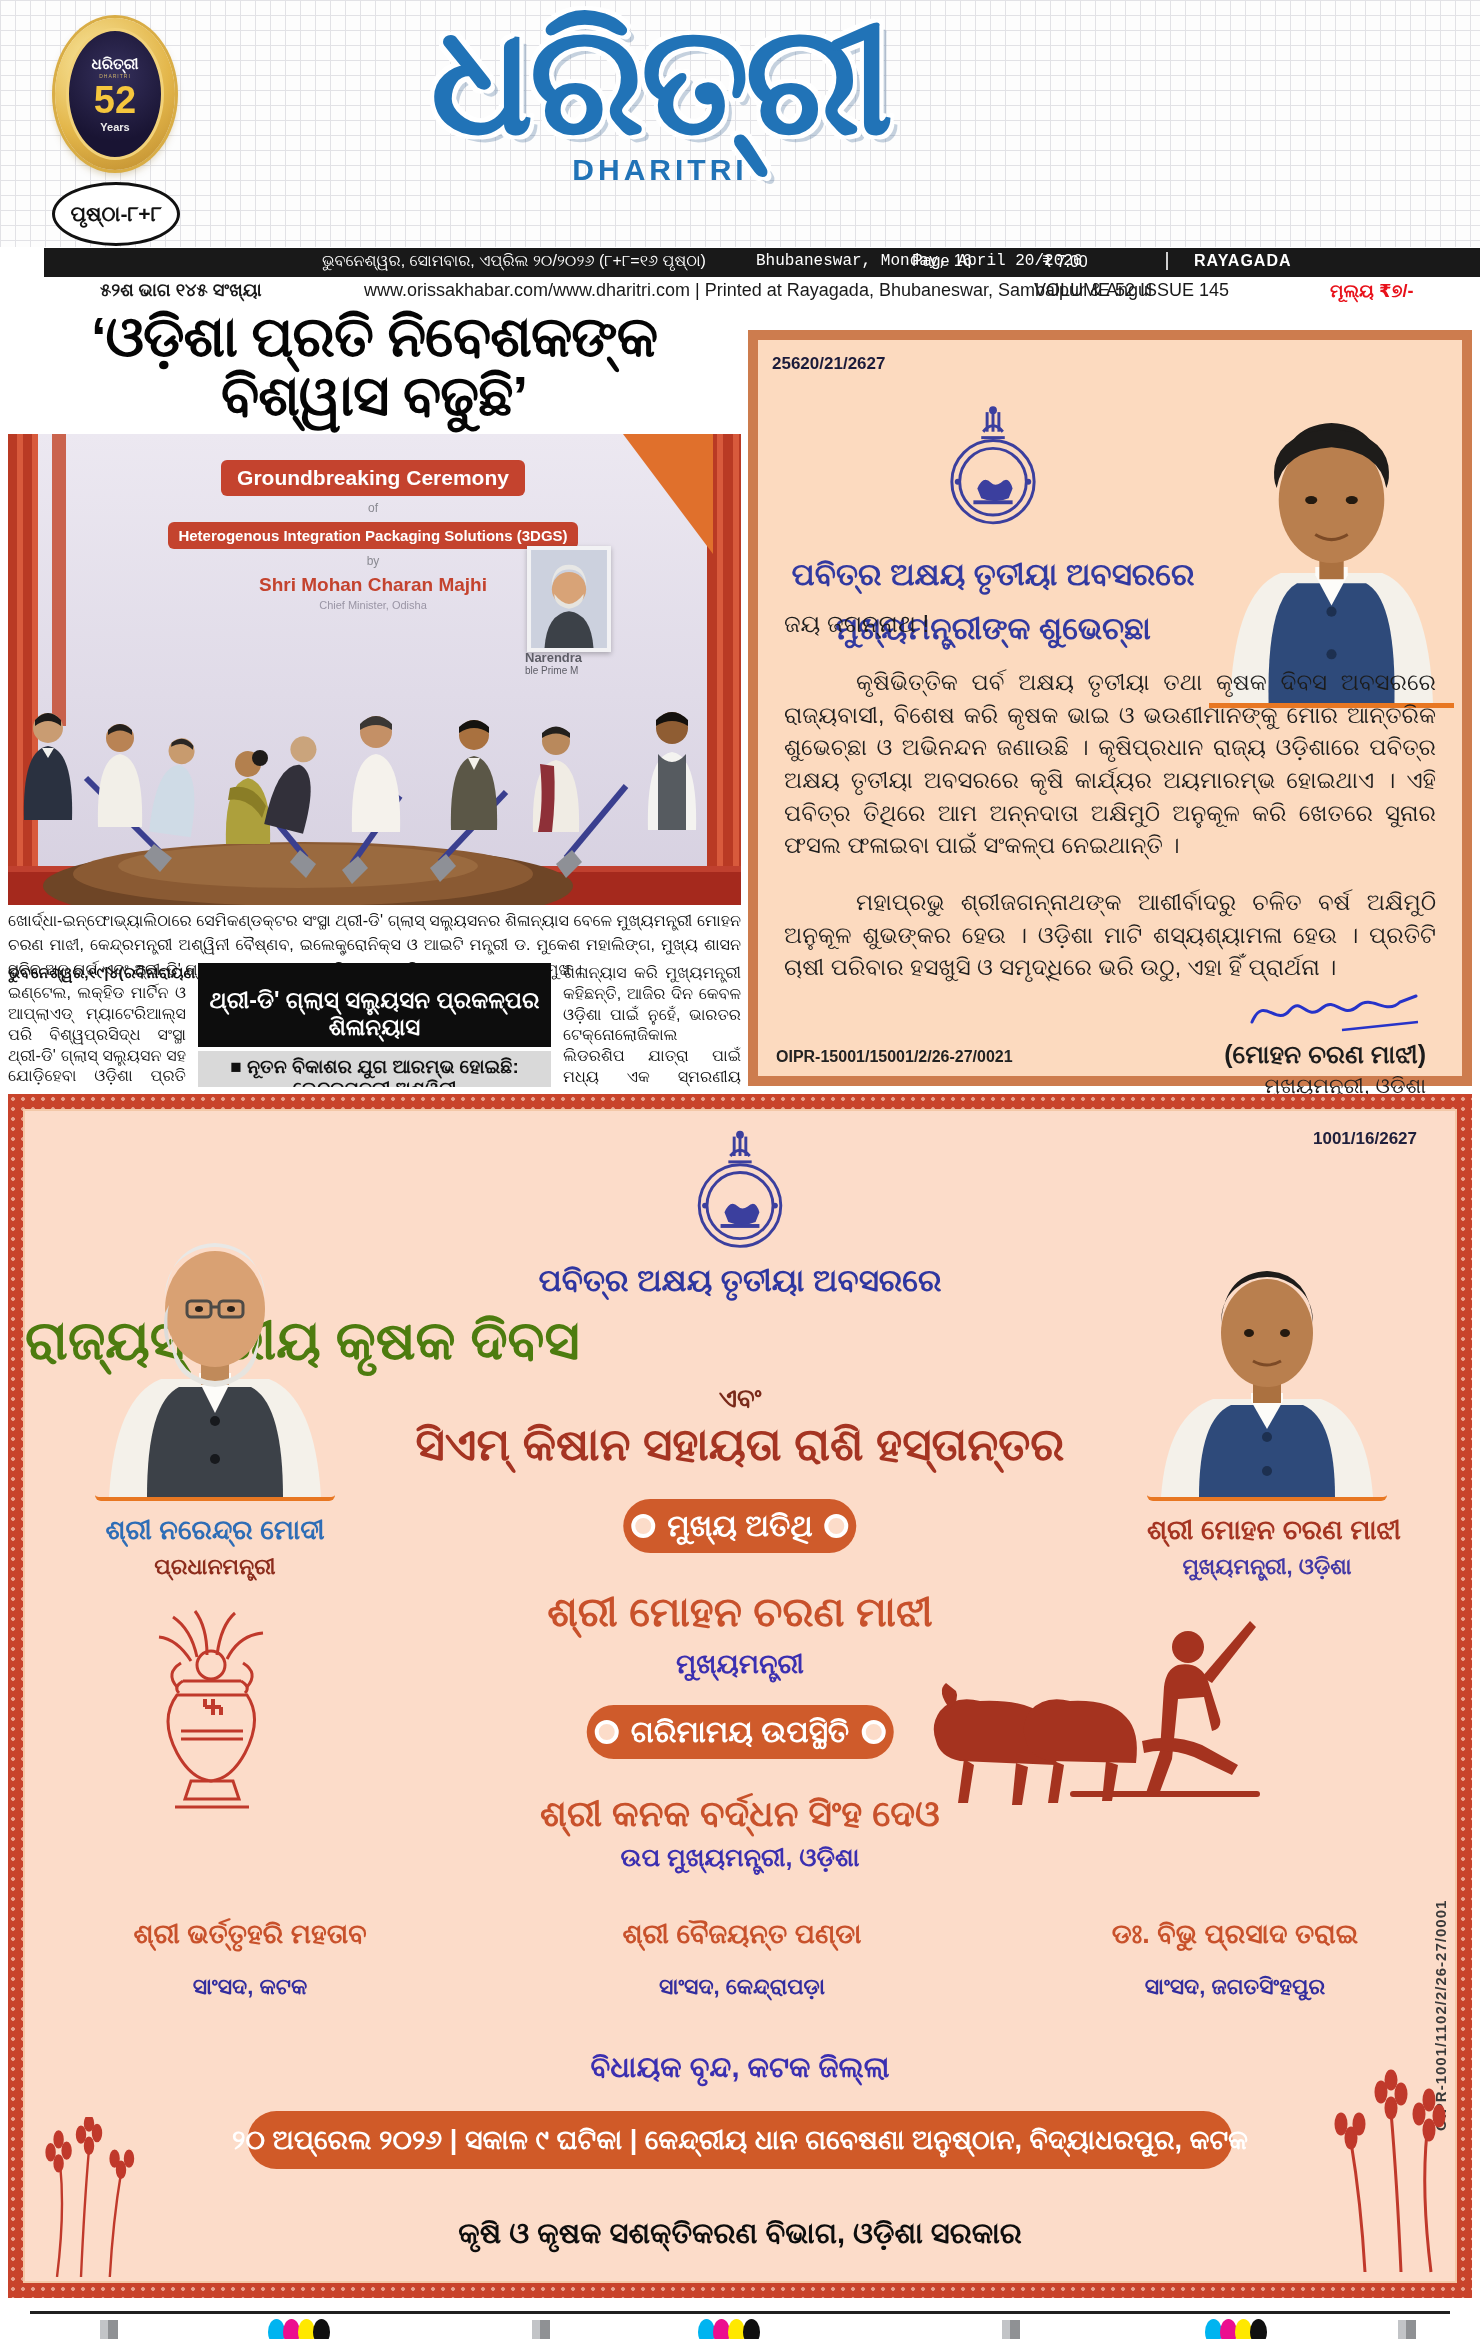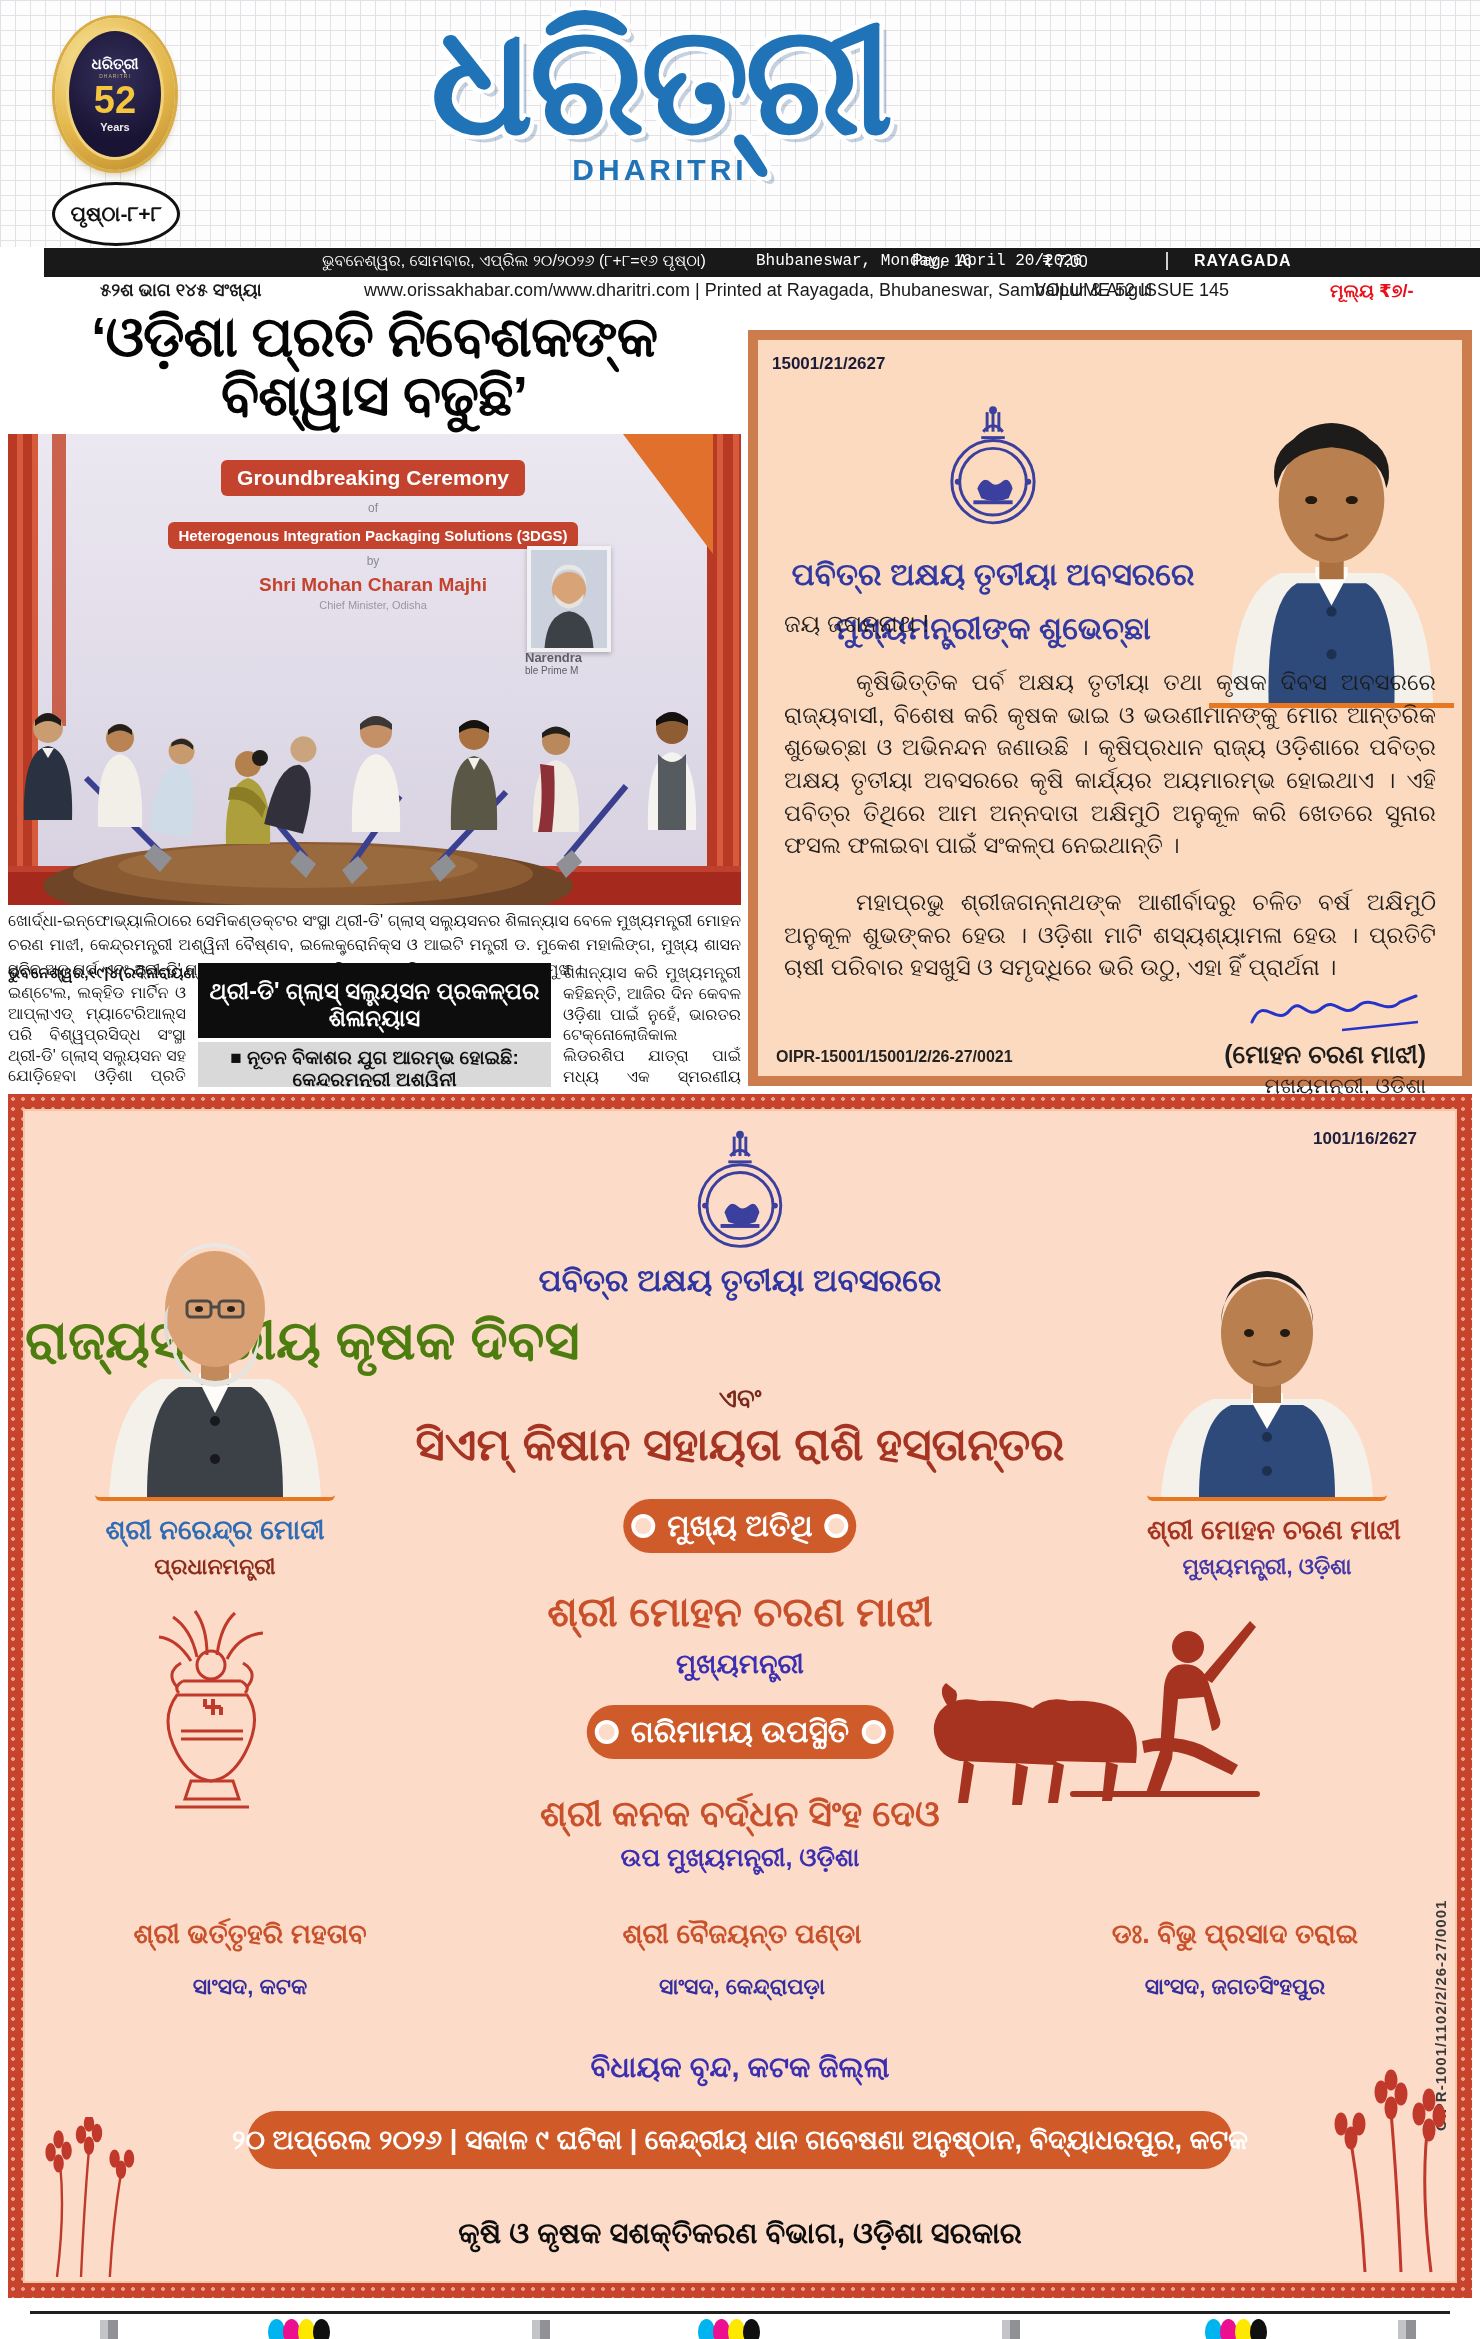--- a/index.html
+++ b/index.html
@@ -70,21 +70,21 @@
   .frag2{font-size:10px;}
   .caption{position:absolute;left:8px;top:909px;width:733px;font-size:16px;line-height:1.52;
     color:#0d0d0d;text-align:justify;}
   .body-cols{position:absolute;left:8px;top:963px;width:733px;height:124px;overflow:hidden;display:flex;gap:12px;}
   .bcol{font-size:16px;line-height:1.3;text-align:justify;color:#121212;}
   .c1{width:178px;flex:none;}
   .c4{width:178px;flex:none;}
   .dateline{font-weight:bold;font-size:15.5px;text-align:center;white-space:nowrap;}
   .bmid{flex:1;}
   .subhead-black{background:#0d0d0d;color:#fff;font-weight:bold;font-size:23px;text-align:center;
-    padding:15px 4px 6px;}
+    padding:24px 4px 6px;}
   .subhead-gray{background:#d9d9d9;color:#111;font-weight:bold;font-size:19px;text-align:center;
     padding:5px 2px;margin-top:4px;}
 
   
   .cm-ad{position:absolute;left:748px;top:330px;width:724px;height:756px;background:#fcdabf;
     border:10px solid #cd7c4e;box-sizing:border-box;}
   .cm-code{position:absolute;left:14px;top:14px;font-size:17px;font-weight:bold;color:#1b1b3a;}
   .cm-emblem{position:absolute;left:186px;top:58px;width:98px;height:138px;color:#3b3f9e;}
   .cm-head{position:absolute;left:0;top:208px;width:470px;text-align:center;color:#3239a0;
     font-weight:bold;font-size:31px;line-height:1.75;}
@@ -320,21 +320,21 @@
       <div class="subhead-gray">■ ନୂତନ ବିକାଶର ଯୁଗ ଆରମ୍ଭ ହୋଇଛି: କେନ୍ଦ୍ରମନ୍ତ୍ରୀ ଅଶ୍ୱିନୀ</div>
 
     </div>
     <div class="bcol c4">
       <span>ଶିଳାନ୍ୟାସ କରି ମୁଖ୍ୟମନ୍ତ୍ରୀ କହିଛନ୍ତି, ଆଜିର ଦିନ କେବଳ ଓଡ଼ିଶା ପାଇଁ ନୁହେଁ, ଭାରତର ଟେକ୍ନୋଲୋଜିକାଲ ଲିଡରଶିପ ଯାତ୍ରା ପାଇଁ ମଧ୍ୟ ଏକ ସ୍ମରଣୀୟ ମୁହୂର୍ତ୍ତ। ଏହି ପ୍ରକଳ୍ପ ଦେଶରେ ପ୍ରଥମ ଥର ପାଇଁ ଏକ ଆଡ୍ଭାନ୍ସଡ୍ ଥ୍ରୀ-ଡି' </span>
       
     </div>
   </div>
 
   <div class="cm-ad">
-    <div class="cm-code">15001/21/2627</div>
+    <div class="cm-code">25620/21/2627</div>
 
     <svg class="cm-emblem" viewBox="0 0 100 140">
       <g fill="none" stroke="currentColor" stroke-width="3">
         <circle cx="50" cy="85" r="42"></circle>
           <circle cx="50" cy="85" r="34"></circle>
         <path d="M40 34 Q50 22 60 34"></path>
           <line x1="44" y1="14" x2="44" y2="34"></line>
         <line x1="50" y1="10" x2="50" y2="34"></line>
           <line x1="56" y1="14" x2="56" y2="34"></line>
         <path d="M38 40 L62 40"></path>

